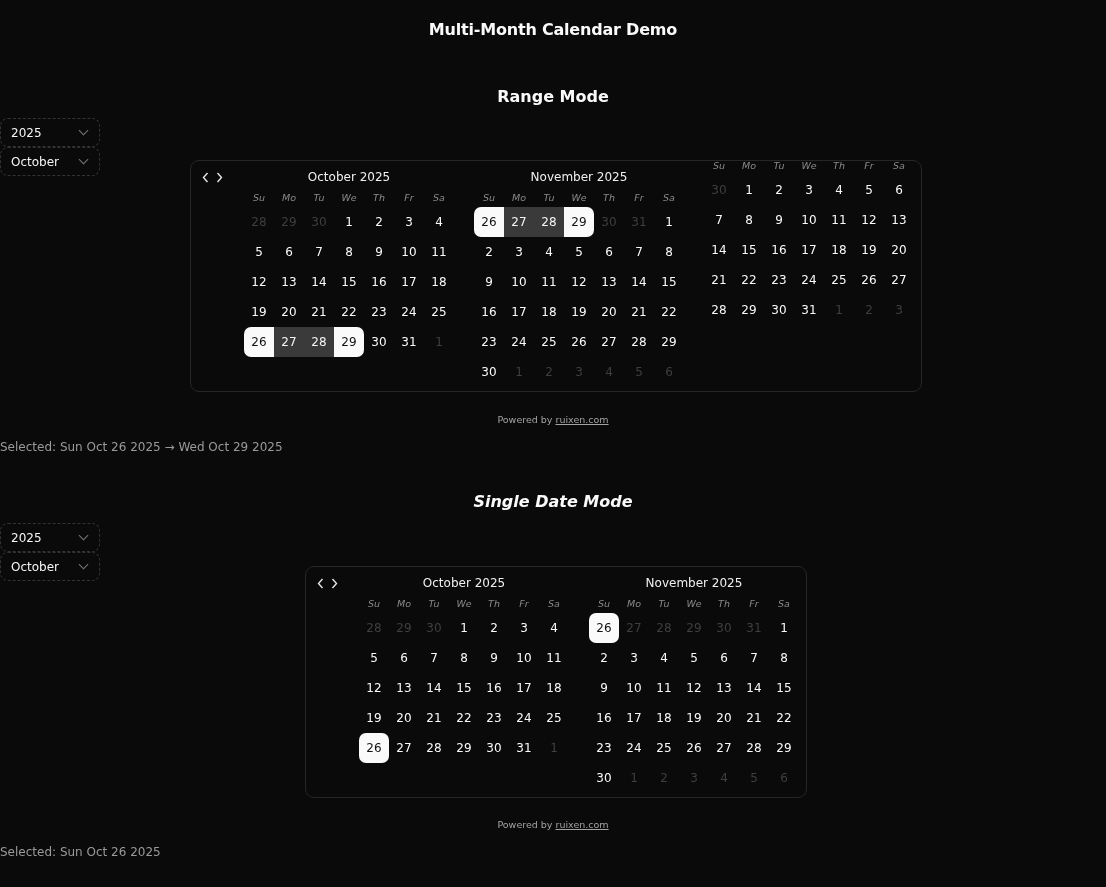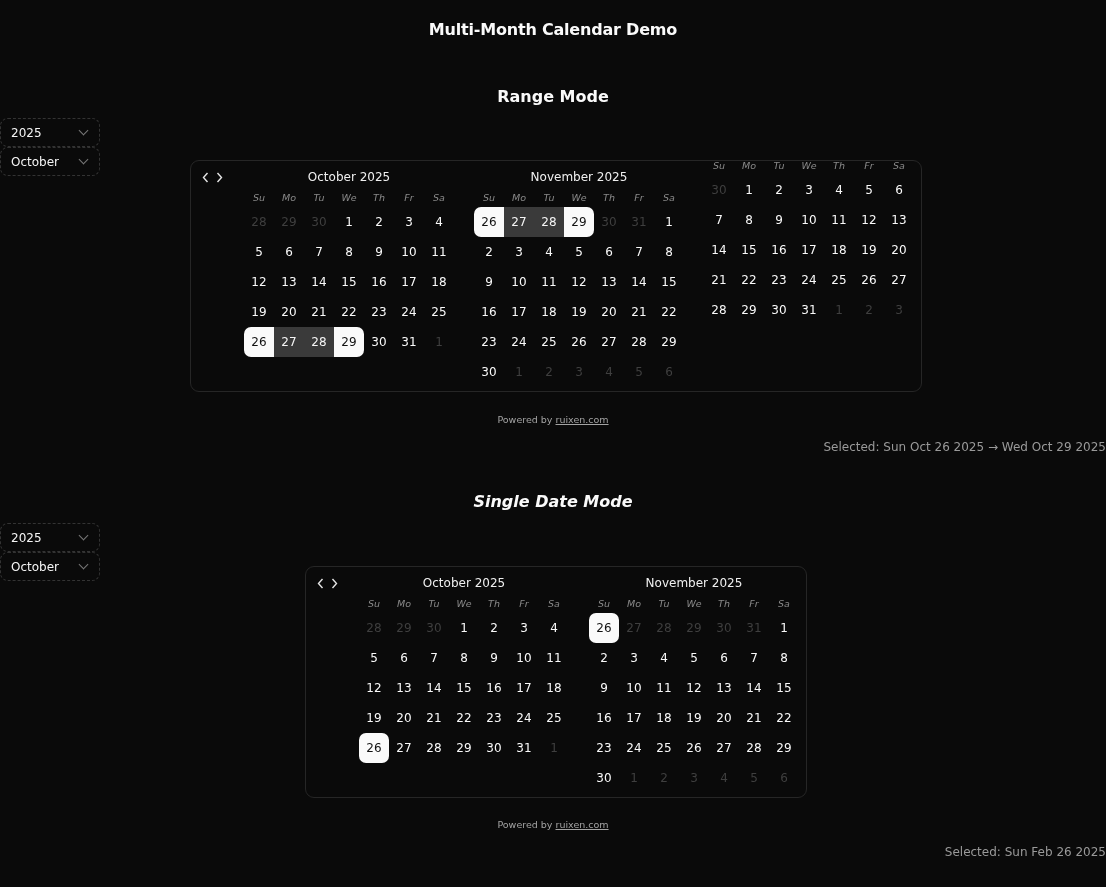--- a/index.html
+++ b/index.html
@@ -20,21 +20,21 @@
   .grid{display:grid;grid-template-columns:repeat(7,30px);grid-auto-rows:30px;margin-top:3px;text-align:center;}
   .day{display:flex;align-items:center;justify-content:center;font-size:12px;color:#fafafa;cursor:pointer;}
   .day.outside{color:#3f3f3f;}
   .day.sel{background:#fafafa;color:#111;}
   .day.start{border-radius:7px 0 0 7px;}
   .day.end{border-radius:0 7px 7px 0;}
   .day.single{border-radius:7px;}
   .day.mid{background:#3a3a3a;color:#f5f5f5;}
   .powered{position:absolute;left:0;width:1106px;text-align:center;font-size:9.5px;color:#a3a3a3;}
   .powered a{color:#a3a3a3;text-decoration:underline;margin-top:36px;}
-  .selected-text{position:absolute;left:0;width:1106px;text-align:right;font-size:12px;color:#9a9a9a;}
+  .selected-text{position:absolute;left:0;width:1106px;text-align:left;font-size:12px;color:#9a9a9a;}
 </style>
 </head>
 <body>
 
 <div class="title">Multi-Month Calendar Demo</div>
 
 <div class="section-title" style="top:87px;">Range Mode</div>
 <div class="selects" style="top:118px;">
   <div class="select">
     <span>2025</span>
@@ -347,13 +347,13 @@
         <div class="day outside">4</div>
         <div class="day outside">5</div>
         <div class="day outside">6</div>
       </div>
     </div>
 </div>
 
 <div class="powered" style="top:819px;">
   <span>Powered by </span><a>ruixen.com</a>
 </div>
-<div class="selected-text" style="top:845px;">Selected: Sun Feb 26 2025</div>
+<div class="selected-text" style="top:845px;">Selected: Sun Oct 26 2025</div>
 
 </body></html>

